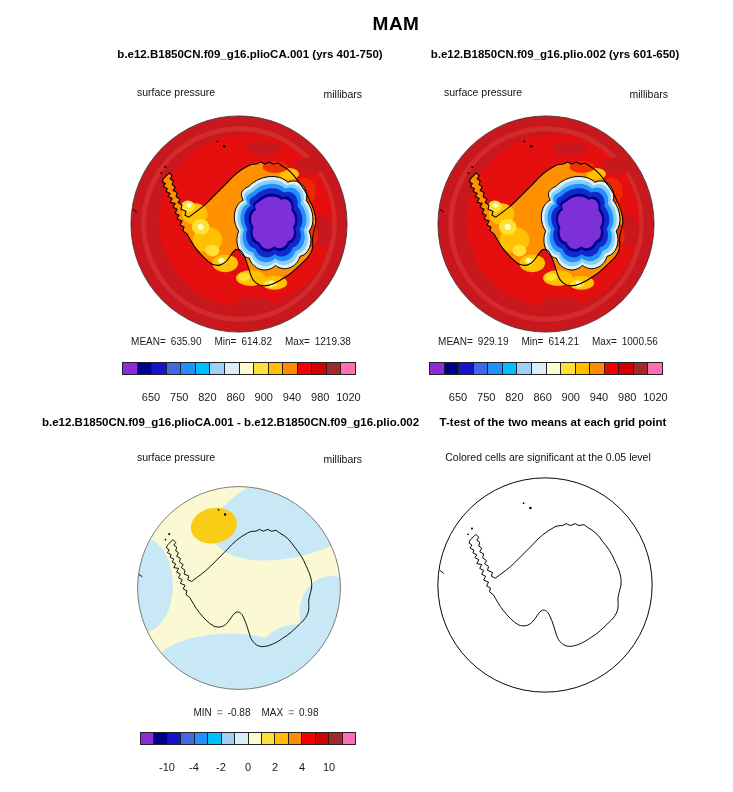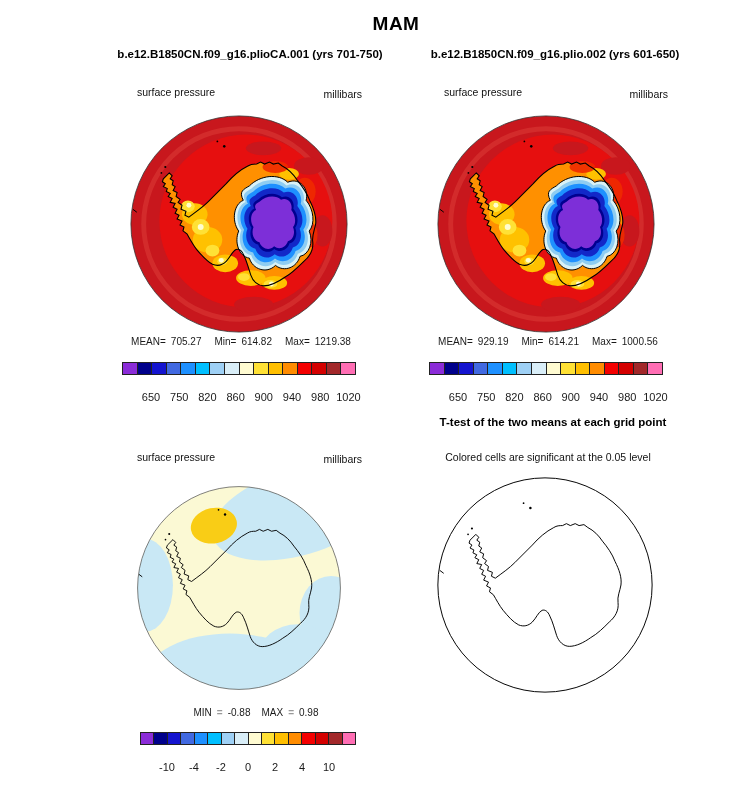--- a/index.html
+++ b/index.html
@@ -20,21 +20,21 @@
   .cell:last-child{border-right:none;}
   .tick{position:absolute;top:17px;transform:translateX(-50%);font-size:11px;color:#1a1a1a;white-space:nowrap;margin-top:12px;}
   .mapbox svg{display:block;width:100%;height:100%;}
 </style>
 </head>
 <body>
 
 <div class="canvas">
 
   <div class="abs ctr main-title" style="left:396px;top:13px">MAM</div>
-  <div class="abs ctr case-title" style="left:250px;top:48px">b.e12.B1850CN.f09_g16.plioCA.001 (yrs 701-750)</div>
+  <div class="abs ctr case-title" style="left:250px;top:48px">b.e12.B1850CN.f09_g16.plioCA.001 (yrs 401-750)</div>
   <div class="abs ctr case-title" style="left:555px;top:48px">b.e12.B1850CN.f09_g16.plio.002 (yrs 601-650)</div>
 
   <div class="abs panel-label" style="left:137px;top:86px">surface pressure</div>
   <div class="abs panel-label" style="left:362px;top:88px;transform:translateX(-100%)">millibars</div>
   <div class="abs panel-label" style="left:444px;top:86px">surface pressure</div>
   <div class="abs panel-label" style="left:668px;top:88px;transform:translateX(-100%)">millibars</div>
 
   <div class="abs mapbox" style="left:126px;top:111px;width:226px;height:226px">
       <svg viewBox="0 0 230 230">
   <defs>
@@ -140,21 +140,21 @@
   <circle cx="36" cy="63" r="0.9" fill="#000000"></circle>
   <path d="M7,100 l4,3" stroke="#000000" stroke-width="1" fill="none"></path>
   </g>
   <circle cx="115" cy="115" r="110" fill="none" stroke="#333" stroke-width="0.8"></circle>
 </svg>
     </div>
 
   <div class="abs ctr stats" style="left:241px;top:336px">
     <span class="pair">
       <span>MEAN=</span>
-      <span>705.27</span>
+      <span>635.90</span>
     </span>
     <span class="pair">
       <span>Min=</span>
       <span>614.82</span>
     </span>
     <span class="pair">
       <span>Max=</span>
       <span>1219.38</span>
     </span>
   </div>
@@ -223,20 +223,21 @@
       <span class="tick" style="left: 12.4%;">650</span>
       <span class="tick" style="left: 24.45%;">750</span>
       <span class="tick" style="left: 36.5%;">820</span>
       <span class="tick" style="left: 48.55%;">860</span>
       <span class="tick" style="left: 60.6%;">900</span>
       <span class="tick" style="left: 72.65%;">940</span>
       <span class="tick" style="left: 84.7%;">980</span>
       <span class="tick" style="left: 96.75%;">1020</span>
     </div>
 
+  <div class="abs case-title" style="left:42px;top:416px">b.e12.B1850CN.f09_g16.plioCA.001 - b.e12.B1850CN.f09_g16.plio.002</div>
   <div class="abs ctr case-title" style="left:553px;top:416px">T-test of the two means at each grid point</div>
 
   <div class="abs panel-label" style="left:137px;top:451px">surface pressure</div>
   <div class="abs panel-label" style="left:362px;top:453px;transform:translateX(-100%)">millibars</div>
   <div class="abs ctr note-label" style="left:548px;top:451px">Colored cells are significant at the 0.05 level</div>
 
   <div class="abs mapbox" style="left:132px;top:481px;width:214px;height:214px">
       <svg viewBox="0 0 230 230">
   <defs>
           <clipPath id="clipC">

